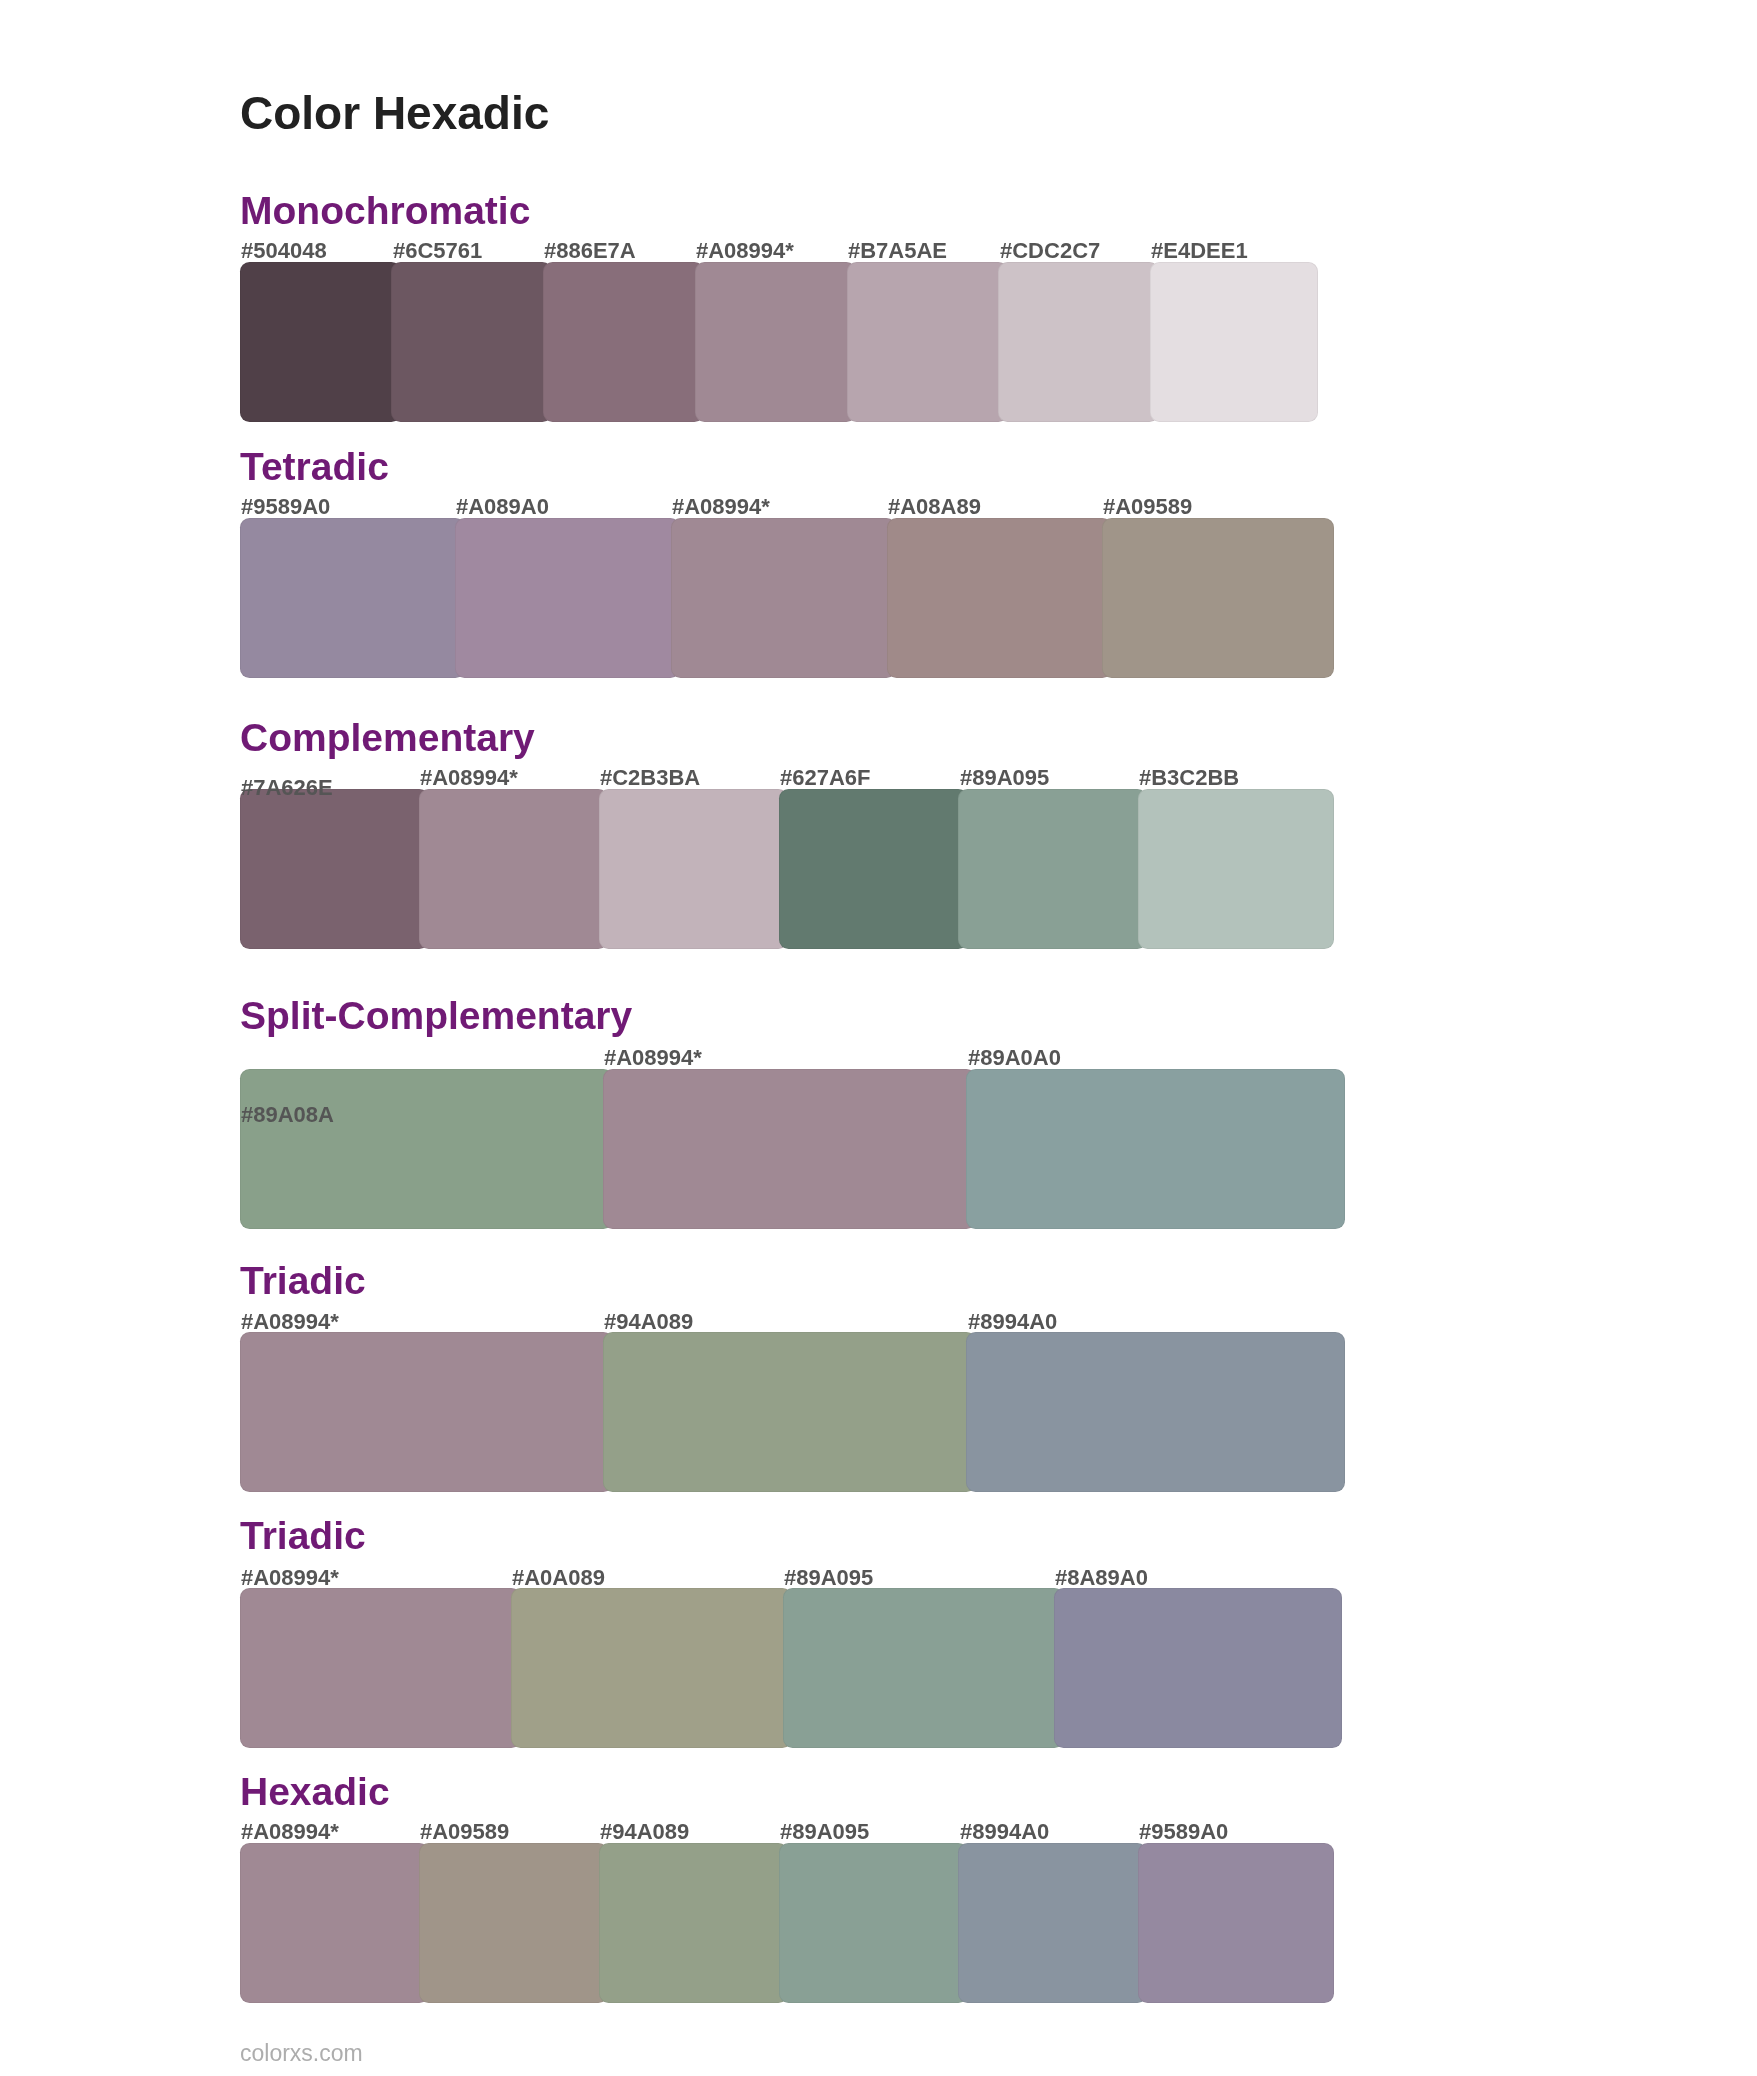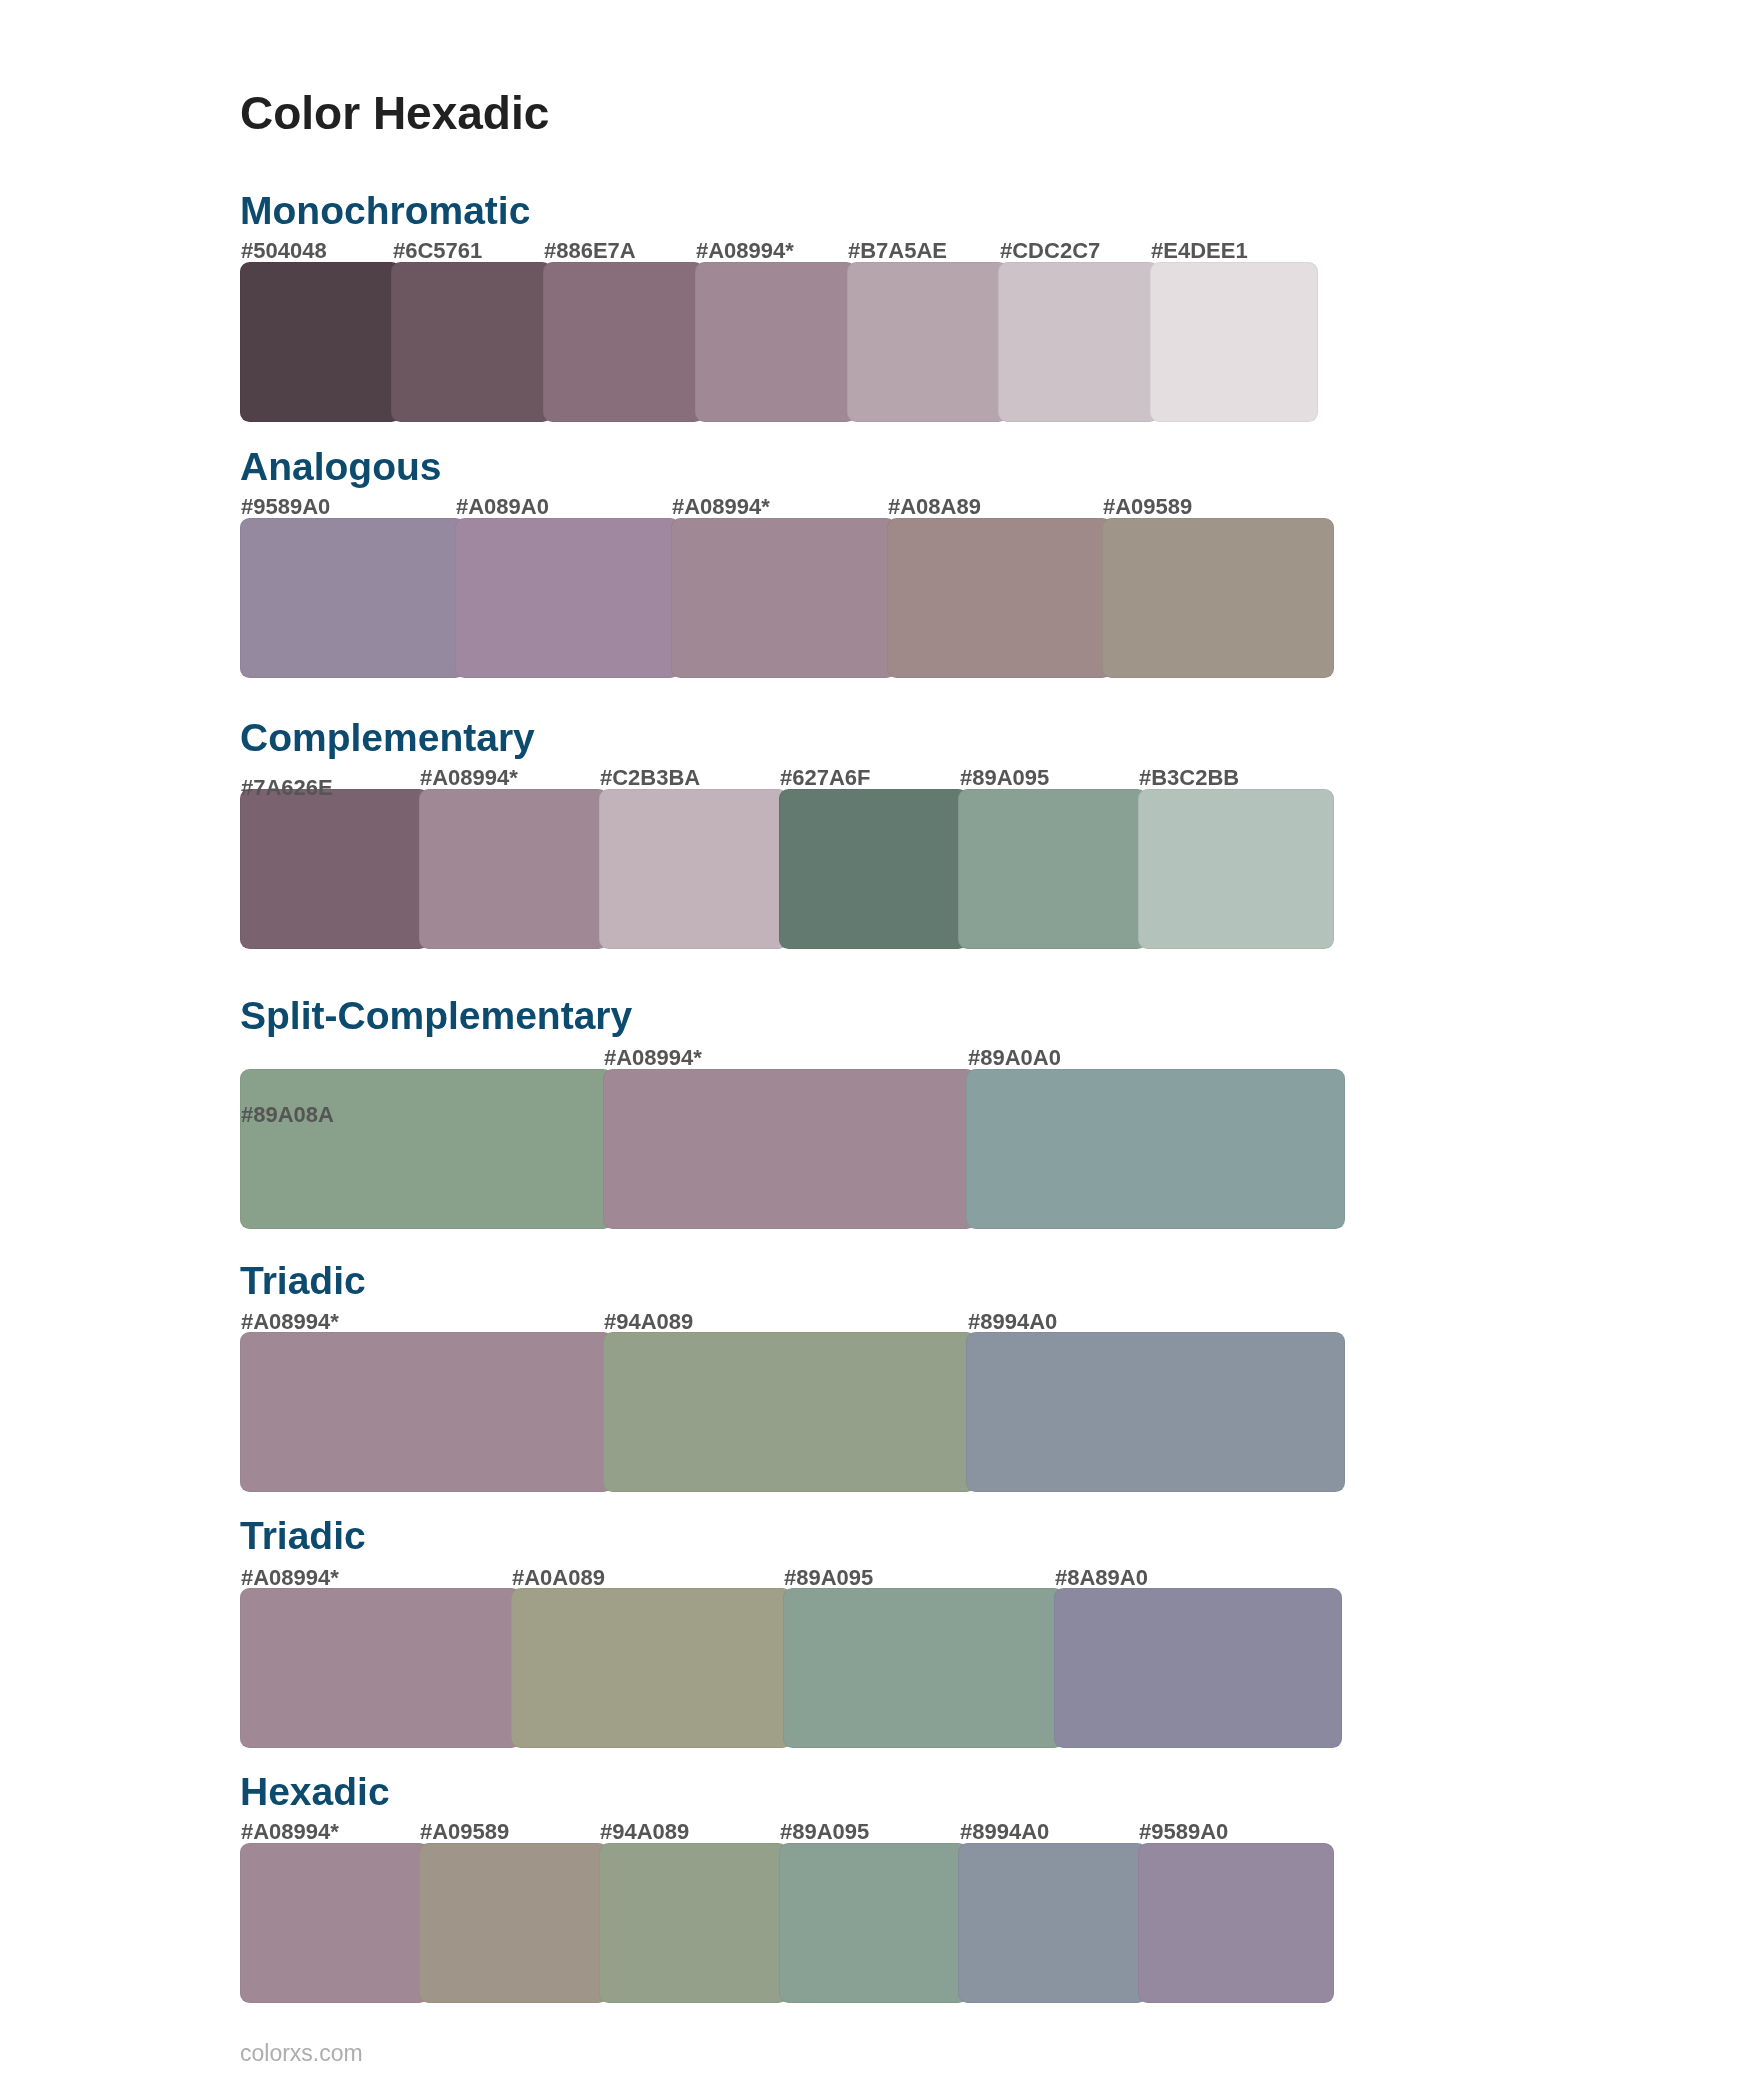--- a/index.html
+++ b/index.html
@@ -51,21 +51,21 @@
     top: 0;
     width: 1757px;
   }
   .section-title {
     position: absolute;
     left: 240px;
     font-family: "Liberation Sans", sans-serif;
     font-weight: 700;
     font-size: 39px;
     line-height: 1;
-    color: #0c4a6e;
+    color: #701a75;
     white-space: nowrap;
   }
   .swatch-label {
     position: absolute;
     font-family: "Liberation Sans", sans-serif;
     font-weight: 700;
     font-size: 22px;
     line-height: 1;
     color: #555555;
     white-space: nowrap;
@@ -104,21 +104,21 @@
     </div>
     <div class="swatch-label" style="left:241px;top:240px">#504048</div>
     <div class="swatch-label" style="left:393px;top:240px">#6C5761</div>
     <div class="swatch-label" style="left:544px;top:240px">#886E7A</div>
     <div class="swatch-label" style="left:696px;top:240px">#A08994*</div>
     <div class="swatch-label" style="left:848px;top:240px">#B7A5AE</div>
     <div class="swatch-label" style="left:1000px;top:240px">#CDC2C7</div>
     <div class="swatch-label" style="left:1151px;top:240px">#E4DEE1</div>
   </section>
   <section class="section">
-    <div class="section-title" style="top:447px">Analogous</div>
+    <div class="section-title" style="top:447px">Tetradic</div>
     <div class="swatch-row">
       <div class="swatch" style="left:240px;top:518px;width:225px;height:160px;background:#9589A0"></div>
       <div class="swatch" style="left:455px;top:518px;width:225px;height:160px;background:#A089A0"></div>
       <div class="swatch" style="left:671px;top:518px;width:225px;height:160px;background:#A08994"></div>
       <div class="swatch" style="left:887px;top:518px;width:225px;height:160px;background:#A08A89"></div>
       <div class="swatch" style="left:1102px;top:518px;width:232px;height:160px;background:#A09589"></div>
     </div>
     <div class="swatch-label" style="left:241px;top:496px">#9589A0</div>
     <div class="swatch-label" style="left:456px;top:496px">#A089A0</div>
     <div class="swatch-label" style="left:672px;top:496px">#A08994*</div>

